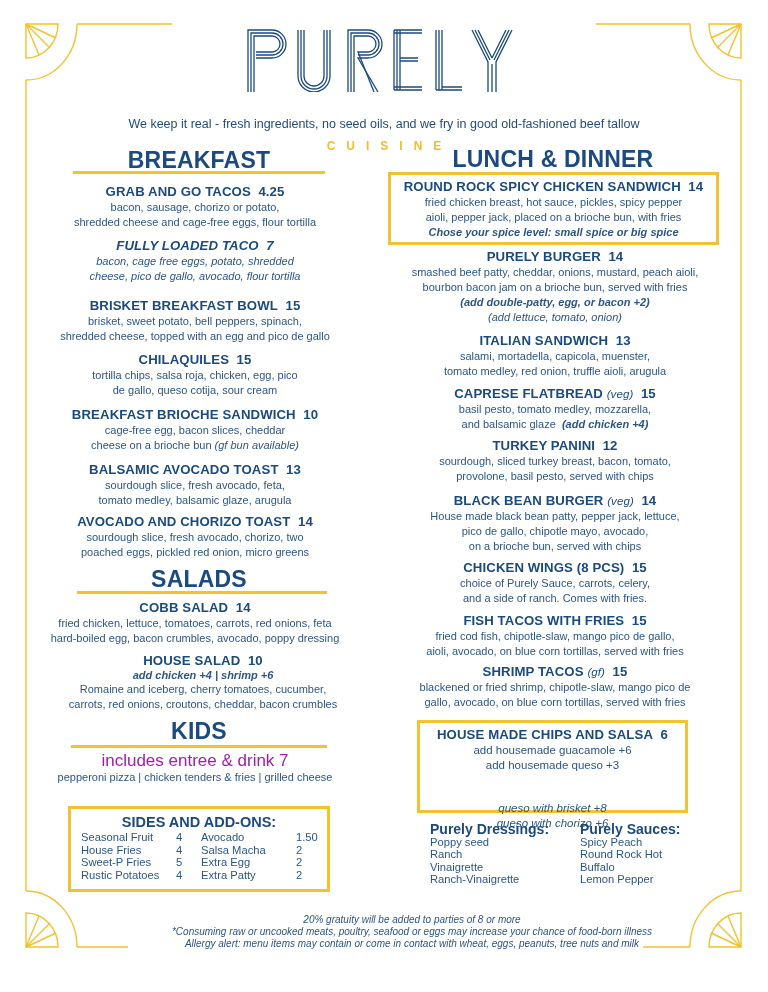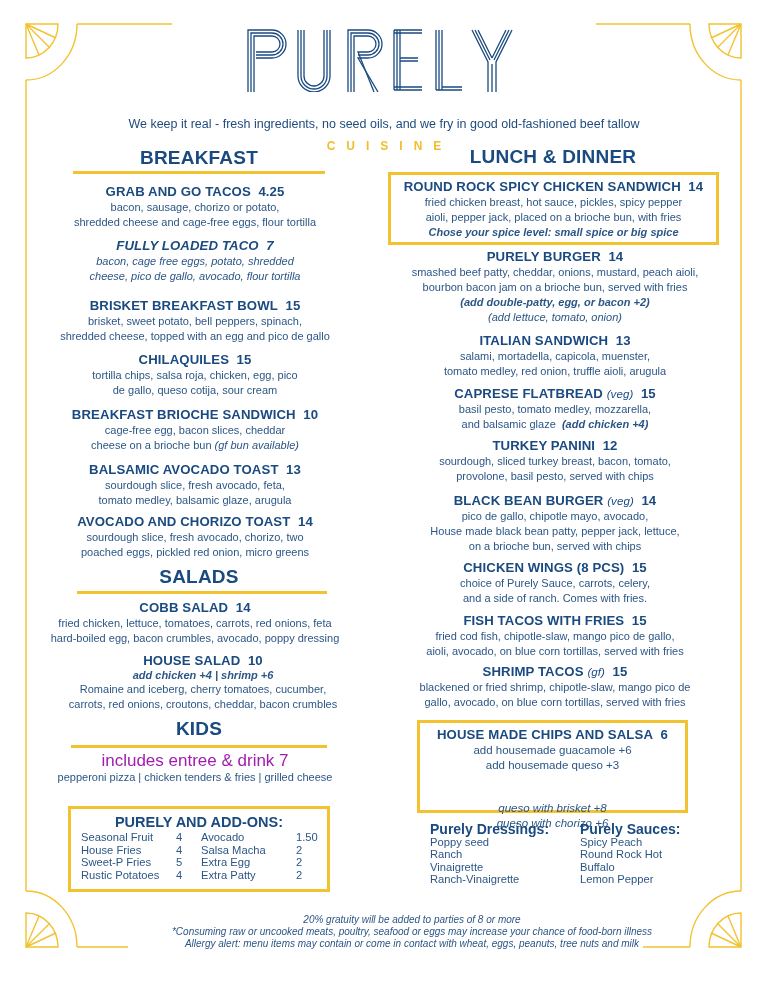--- a/index.html
+++ b/index.html
@@ -2,21 +2,21 @@
 <html><head>
 <meta charset="utf-8">
 <style>
   * { margin: 0; padding: 0; box-sizing: border-box; }
   html, body { width: 768px; height: 992px; background: #ffffff; overflow: hidden; }
   body { position: relative; font-family: "Liberation Sans", sans-serif; color: #1f4b7d; }
   .frame { position: absolute; left: 0; top: 0; width: 768px; height: 992px; pointer-events: none; }
   .logo { position: absolute; left: 246px; top: 28px; width: 268px; height: 64px; }
   .cuisine { position: absolute; left: 0; width: 768px; top: 97px; text-align: center; font-size: 12px; font-weight: bold; letter-spacing: 11px; color: #f2bd2c; padding-left: 11px; margin-top: 42px; }
   .tagline { position: absolute; left: 0; width: 768px; top: 117px; text-align: center; font-size: 12.5px; color: #1f4b7d; }
-  .sec-title { position: absolute; text-align: center; font-weight: bold; color: #1a4a80; font-size: 19px; letter-spacing: 0.2px; }
+  .sec-title { position: absolute; text-align: center; font-weight: bold; color: #1a4a80; font-size: 23px; letter-spacing: 0.2px; }
   .sec-rule { position: absolute; height: 3px; background: #f2c230; }
   .item { position: absolute; text-align: center; color: #2c5686; }
   .item .nm { font-weight: bold; color: #1a4a80; font-size: 13.2px; line-height: 16px; letter-spacing: 0.1px; }
   .item .nm i { font-weight: normal; font-style: italic; font-size: 11.5px; }
   .item .ds { font-size: 11px; line-height: 15px; }
   .item .it { font-style: italic; }
   .item .bi { font-style: italic; font-weight: bold; }
   .box { position: absolute; border: 3px solid #f2c230; }
   .sides-title { text-align: center; font-weight: bold; color: #1a4a80; font-size: 14.5px; margin-top: 5px; }
   .sides-grid { display: grid; grid-template-columns: 95px 25px 95px 30px; margin-left: 10px; margin-top: 1px; font-size: 11.2px; line-height: 12.5px; color: #2c5686; }
@@ -177,21 +177,21 @@
 </div>
 
 <div class="sec-title" style="left:68px; width:262px; top:718px;">KIDS</div>
 <div class="sec-rule" style="left:71px; width:256px; top:745px;"></div>
 <div class="item" style="left:35px; width:320px; top:752px;">
   <div class="kids-line1">includes entree &amp; drink  7</div>
   <div class="kids-line2">pepperoni pizza  |  chicken tenders &amp; fries  |  grilled cheese</div>
 </div>
 
 <div class="box" style="left:68px; top:806px; width:262px; height:86px;">
-  <div class="sides-title">PURELY AND ADD-ONS:</div>
+  <div class="sides-title">SIDES AND ADD-ONS:</div>
   <div class="sides-grid">
     <span>Seasonal Fruit</span>
       <span>4</span>
       <span>Avocado</span>
       <span>1.50</span>
     <span>House Fries</span>
       <span>4</span>
       <span>Salsa Macha</span>
       <span>2</span>
     <span>Sweet-P Fries</span>
@@ -244,22 +244,22 @@
 <div class="item" style="left:390px; width:330px; top:438px;">
   <div class="nm"><span>TURKEY PANINI</span>&nbsp; <span>12</span></div>
   <div class="ds">
       <div>sourdough, sliced turkey breast, bacon, tomato,</div>
       <div>provolone, basil pesto, served with chips</div>
     </div>
 </div>
 <div class="item" style="left:390px; width:330px; top:493px;">
   <div class="nm"><span>BLACK BEAN BURGER</span> <i>(veg)</i>&nbsp; <span>14</span></div>
   <div class="ds">
+      <div>House made black bean patty, pepper jack, lettuce,</div>
       <div>pico de gallo, chipotle mayo, avocado,</div>
-      <div>House made black bean patty, pepper jack, lettuce,</div>
       <div>on a brioche bun, served with chips</div>
     </div>
 </div>
 <div class="item" style="left:390px; width:330px; top:560px;">
   <div class="nm"><span>CHICKEN WINGS (8 PCS)</span>&nbsp; <span>15</span></div>
   <div class="ds">
       <div>choice of Purely Sauce, carrots, celery,</div>
       <div>and a side of ranch. Comes with fries.</div>
     </div>
 </div>

